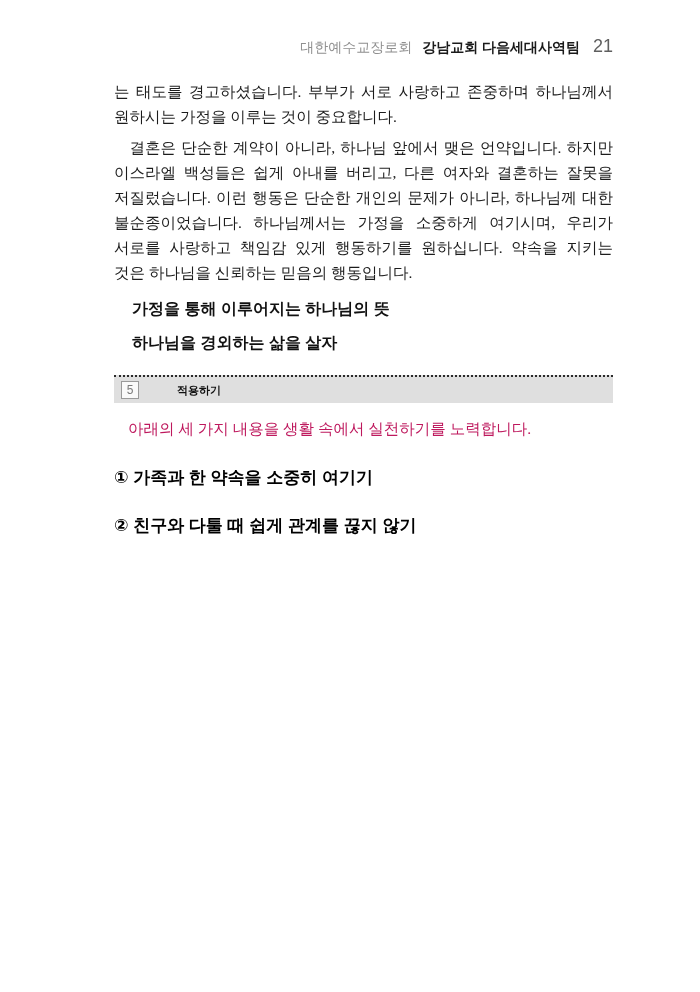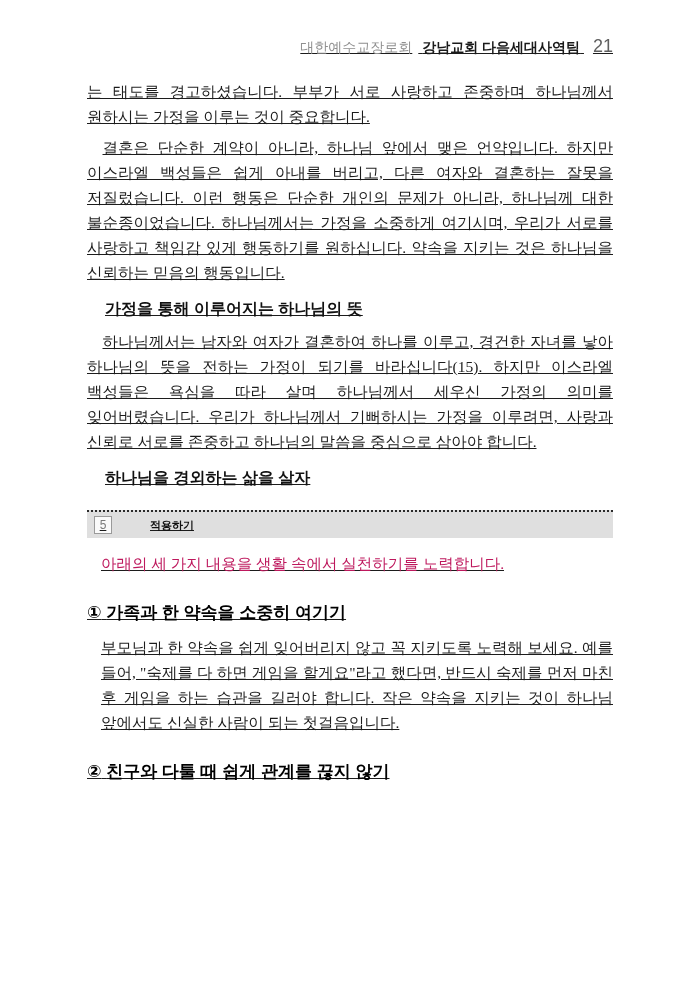--- a/index.html
+++ b/index.html
@@ -6,25 +6,24 @@
     margin: 0;
     padding: 0;
     background: #ffffff;
   }
   .page {
     position: relative;
     width: 700px;
     height: 992px;
     box-sizing: border-box;
     background: #ffffff;
-    padding: 36px 87px 0 87px;
+    padding: 36px 87px 0 114px;
     font-family: "Liberation Serif", "DejaVu Serif", serif;
     color: #1c1c1c;
     overflow: hidden;
-    text-decoration: underline;
   }
   .page-header {
     text-align: right;
     font-family: "Liberation Sans", "DejaVu Sans", sans-serif;
     font-size: 14px;
     line-height: 20px;
     margin-bottom: 22px;
     white-space: nowrap;
   }
   .page-header .org {
@@ -129,36 +128,34 @@
     <span class="pagenum">21</span>
   </header>
 
   <main>
 
     <p class="body-para no-indent">는 태도를 경고하셨습니다. 부부가 서로 사랑하고 존중하며 하나님께서 원하시는 가정을 이루는 것이 중요합니다.</p>
 
     <p class="body-para">결혼은 단순한 계약이 아니라, 하나님 앞에서 맺은 언약입니다. 하지만 이스라엘 백성들은 쉽게 아내를 버리고, 다른 여자와 결혼하는 잘못을 저질렀습니다. 이런 행동은 단순한 개인의 문제가 아니라, 하나님께 대한 불순종이었습니다. 하나님께서는 가정을 소중하게 여기시며, 우리가 서로를 사랑하고 책임감 있게 행동하기를 원하십니다. 약속을 지키는 것은 하나님을 신뢰하는 믿음의 행동입니다.</p>
 
     <h3 class="sub-heading">가정을 통해 이루어지는 하나님의 뜻</h3>
-    <p class="body-para">하나님께서는 남자와 여자가 결혼하여 하나를 이루고, 경건한 자녀를 낳아 하나님의 뜻을 전하는 가정이 되기를 바라십니다(15). 하지만 이스라엘 백성들은 욕심을 따라 살며 하나님께서 세우신 가정의 의미를 잊어버렸습니다. 우리가 하나님께서 기뻐하시는 가정을 이루려면, 사랑과 신뢰로 서로를 존중하고 하나님의 말씀을 중심으로 삼아야 합니다.</p>
 
     <h3 class="sub-heading">하나님을 경외하는 삶을 살자</h3>
 
     <div class="section-bar">
       <span class="num-box">5</span>
       <span class="section-title">적용하기</span>
     </div>
 
     <p class="app-intro">아래의 세 가지 내용을 생활 속에서 실천하기를 노력합니다.</p>
 
     <h3 class="item-heading">
       <span>①</span>
       <span>가족과 한 약속을 소중히 여기기</span>
     </h3>
-    <p class="app-para">부모님과 한 약속을 쉽게 잊어버리지 않고 꼭 지키도록 노력해 보세요. 예를 들어, "숙제를 다 하면 게임을 할게요"라고 했다면, 반드시 숙제를 먼저 마친 후 게임을 하는 습관을 길러야 합니다. 작은 약속을 지키는 것이 하나님 앞에서도 신실한 사람이 되는 첫걸음입니다.</p>
 
     <h3 class="item-heading">
       <span>②</span>
       <span>친구와 다툴 때 쉽게 관계를 끊지 않기</span>
     </h3>
 
   </main>
 </div>
 
 </body></html>

